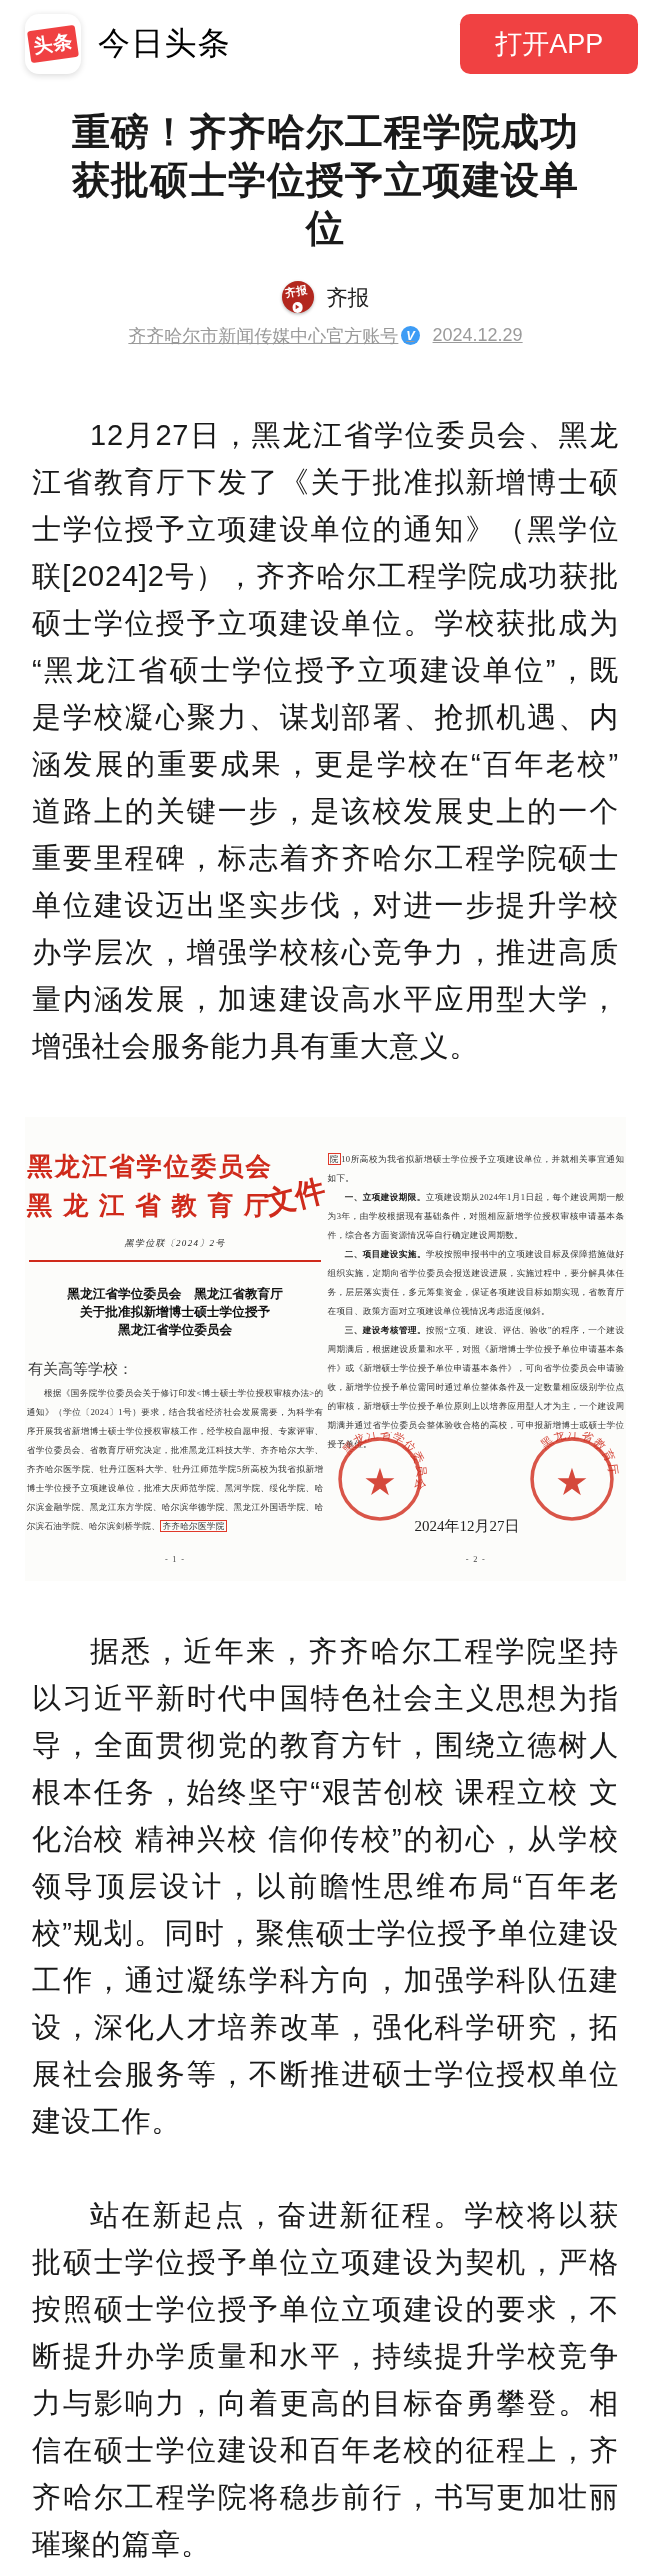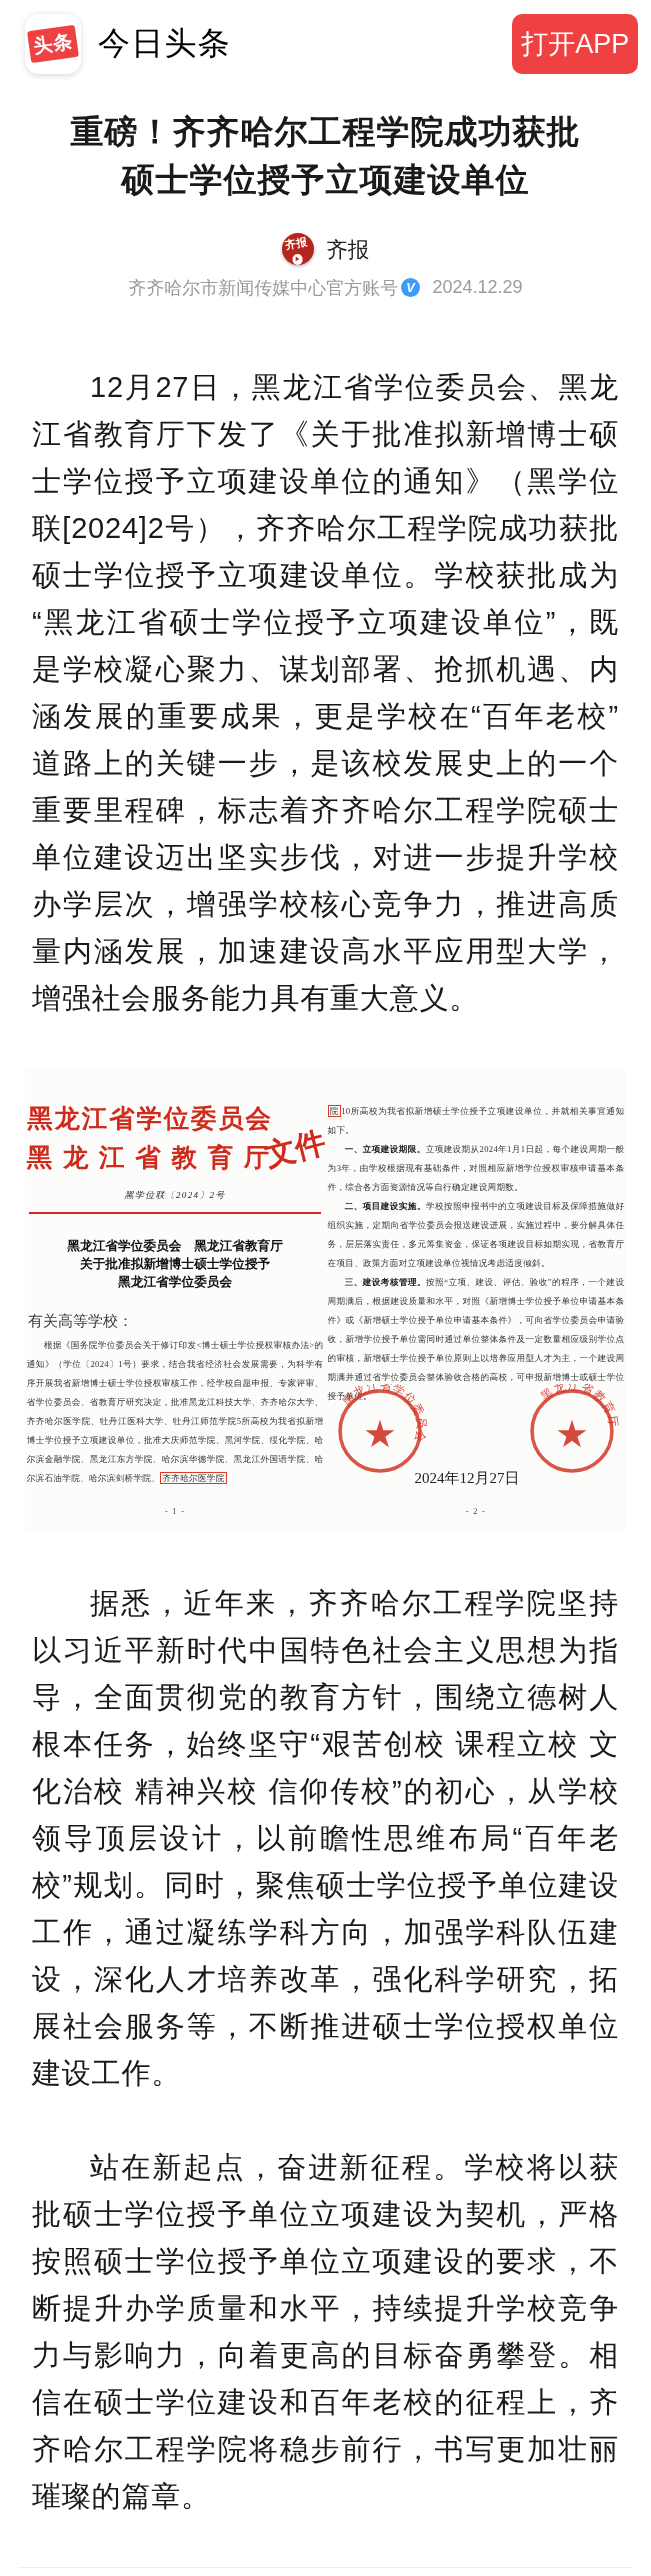--- a/index.html
+++ b/index.html
@@ -21,46 +21,46 @@
   }
   .logo-badge{
     background:#f04142;color:#fff;font-weight:900;font-size:19px;
     padding:3.2px 4.5px;border-radius:3.2px;transform:rotate(-8deg);
     letter-spacing:0.6px;display:inline-block;
   }
   .app-name{font-size:32px;font-weight:400;color:#000;letter-spacing:1.3px;}
   .open-app{
     background:#f04142;color:#fff;border:none;cursor:pointer;
     font-size:27px;font-family:"Liberation Sans",sans-serif;
-    padding:12px 9px;border-radius:10.2px;font-weight:500;
+    padding:12px 35px;border-radius:10.2px;font-weight:500;
   }
   
   .article-title{
-    font-size:33px;font-weight:700;line-height:48px;letter-spacing:1px;
+    font-size:38px;font-weight:700;line-height:48px;letter-spacing:1px;
     text-align:center;color:#1a1a1a;margin:25.4px 70px 0;
   }
   .author-row{display:flex;align-items:center;justify-content:center;gap:12.7px;margin-top:29px;}
   .avatar{
     position:relative;width:32px;height:32px;border-radius:50%;
     background:#b3271e;box-shadow:0 1.3px 3.2px rgba(0,0,0,.3);cursor:pointer;flex:0 0 auto;
   }
   .avatar-text{
     position:absolute;top:3.8px;left:3.2px;color:#fff;font-size:10.8px;font-weight:700;
     font-family:"Liberation Serif",serif;transform:rotate(-10deg);letter-spacing:0.6px;white-space:nowrap;
   }
   .avatar-play{
     position:absolute;bottom:0.6px;left:50%;transform:translateX(-50%);
     width:10.8px;height:10.8px;border-radius:50%;background:#fff;
     display:flex;align-items:center;justify-content:center;
     font-size:5.7px;color:#b3271e;line-height:1;
   }
   .author-name{font-size:21.6px;color:#222;cursor:pointer;}
   .meta-row{
     display:flex;align-items:center;justify-content:center;
-    margin-top:10.2px;font-size:18px;color:#999;
+    margin-top:10.2px;font-size:18px;color:#999;text-decoration:underline;
   }
   .v-badge{
     width:19px;height:19px;border-radius:50%;background:#3d9cf5;color:#fff;
     font-size:12.7px;font-weight:700;display:inline-flex;align-items:center;justify-content:center;
     margin-left:2.5px;font-style:italic;
   }
   .pub-date{margin-left:12.7px;color:#9b9b9b;}
   
   .article-body{margin-top:64px;padding-bottom:34px;}
   .body-para{

